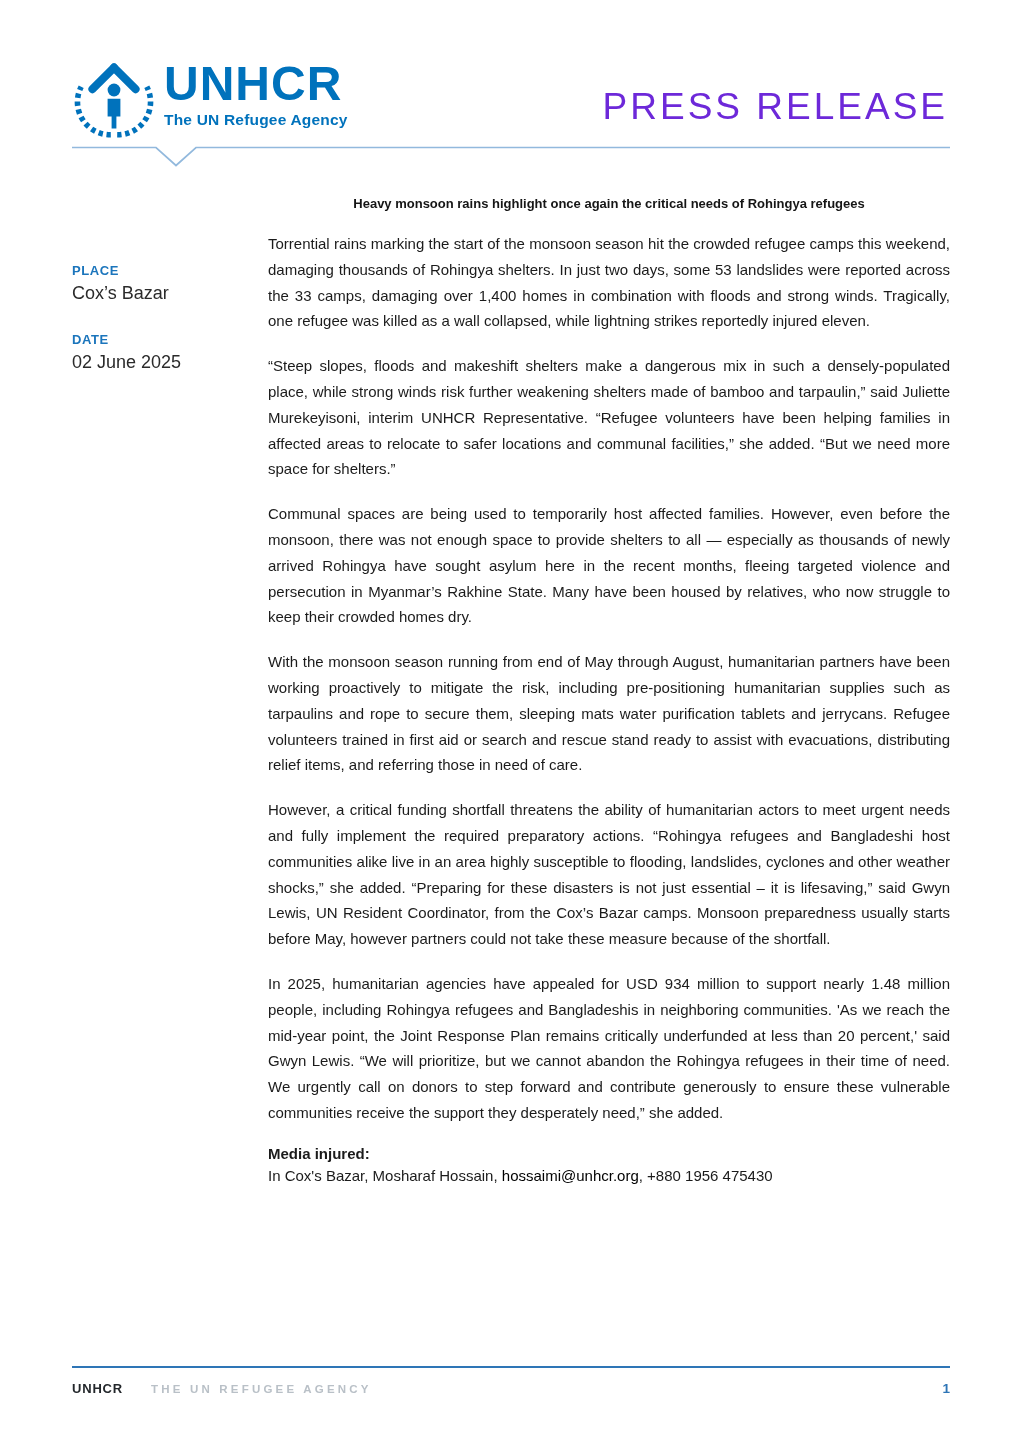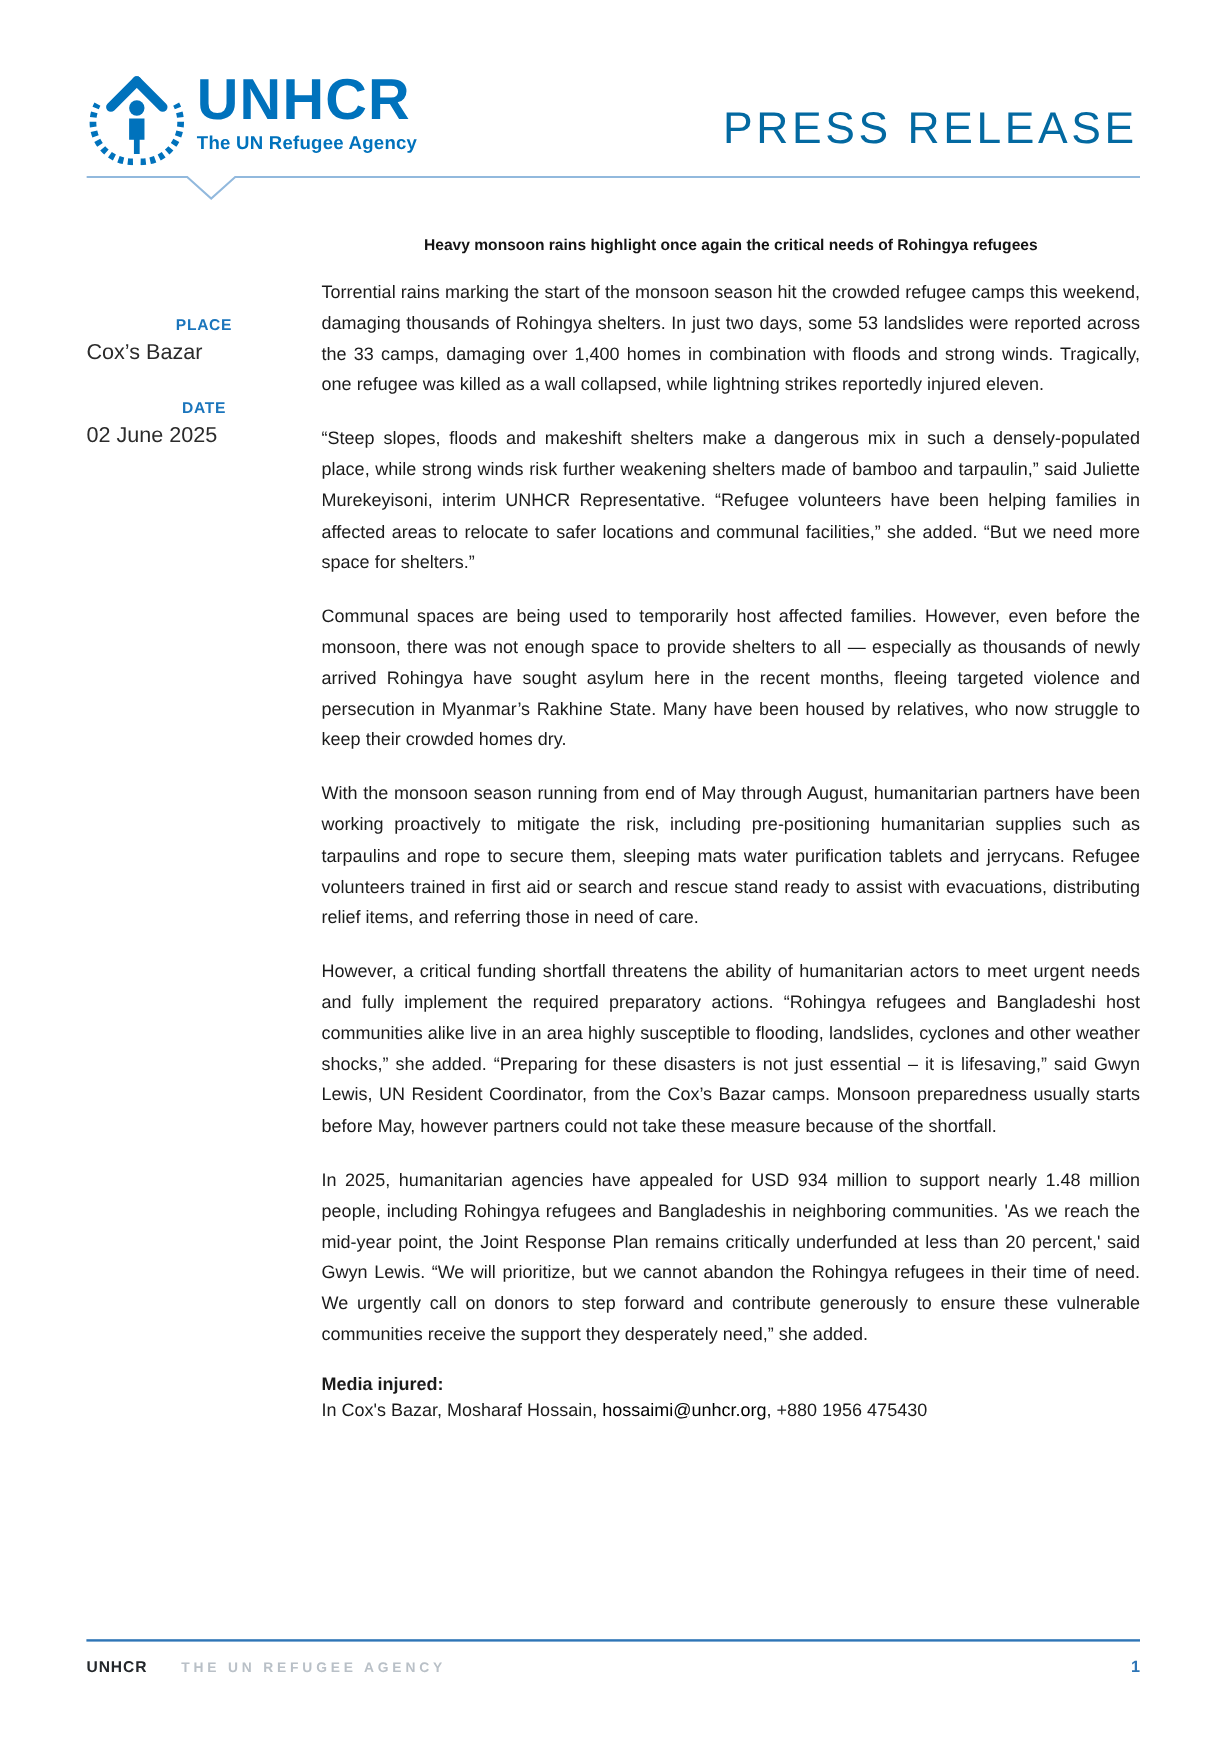--- a/index.html
+++ b/index.html
@@ -37,21 +37,21 @@
     color: #0072BC;
     margin-top: 3px;
     letter-spacing: 0.2px;
   }
   .masthead {
     position: absolute;
     top: 88px;
     right: 76px;
     font-size: 37px;
     font-weight: 400;
-    color: #0369a1;
+    color: #6d28d9;
     letter-spacing: 3px;
     line-height: 1;
   }
   .divider {
     position: absolute;
     top: 146px;
     left: 72px;
     width: 878px;
     height: 26px;
   }
@@ -63,21 +63,20 @@
     left: 72px;
     width: 878px;
     display: flex;
   }
   .meta { width: 196px; flex: 0 0 196px; padding-top: 68px; box-sizing: border-box; }
   .meta-label {
     font-size: 13px;
     font-weight: 700;
     color: #1B75BC;
     letter-spacing: 0.6px;
-    text-align: center;
   }
   .meta-value {
     font-size: 18px;
     color: #2b2b2b;
     margin-top: 5px;
   }
   .meta-block + .meta-block { margin-top: 28px; }
 
   .article { flex: 1; min-width: 0; }
   .article-title {

